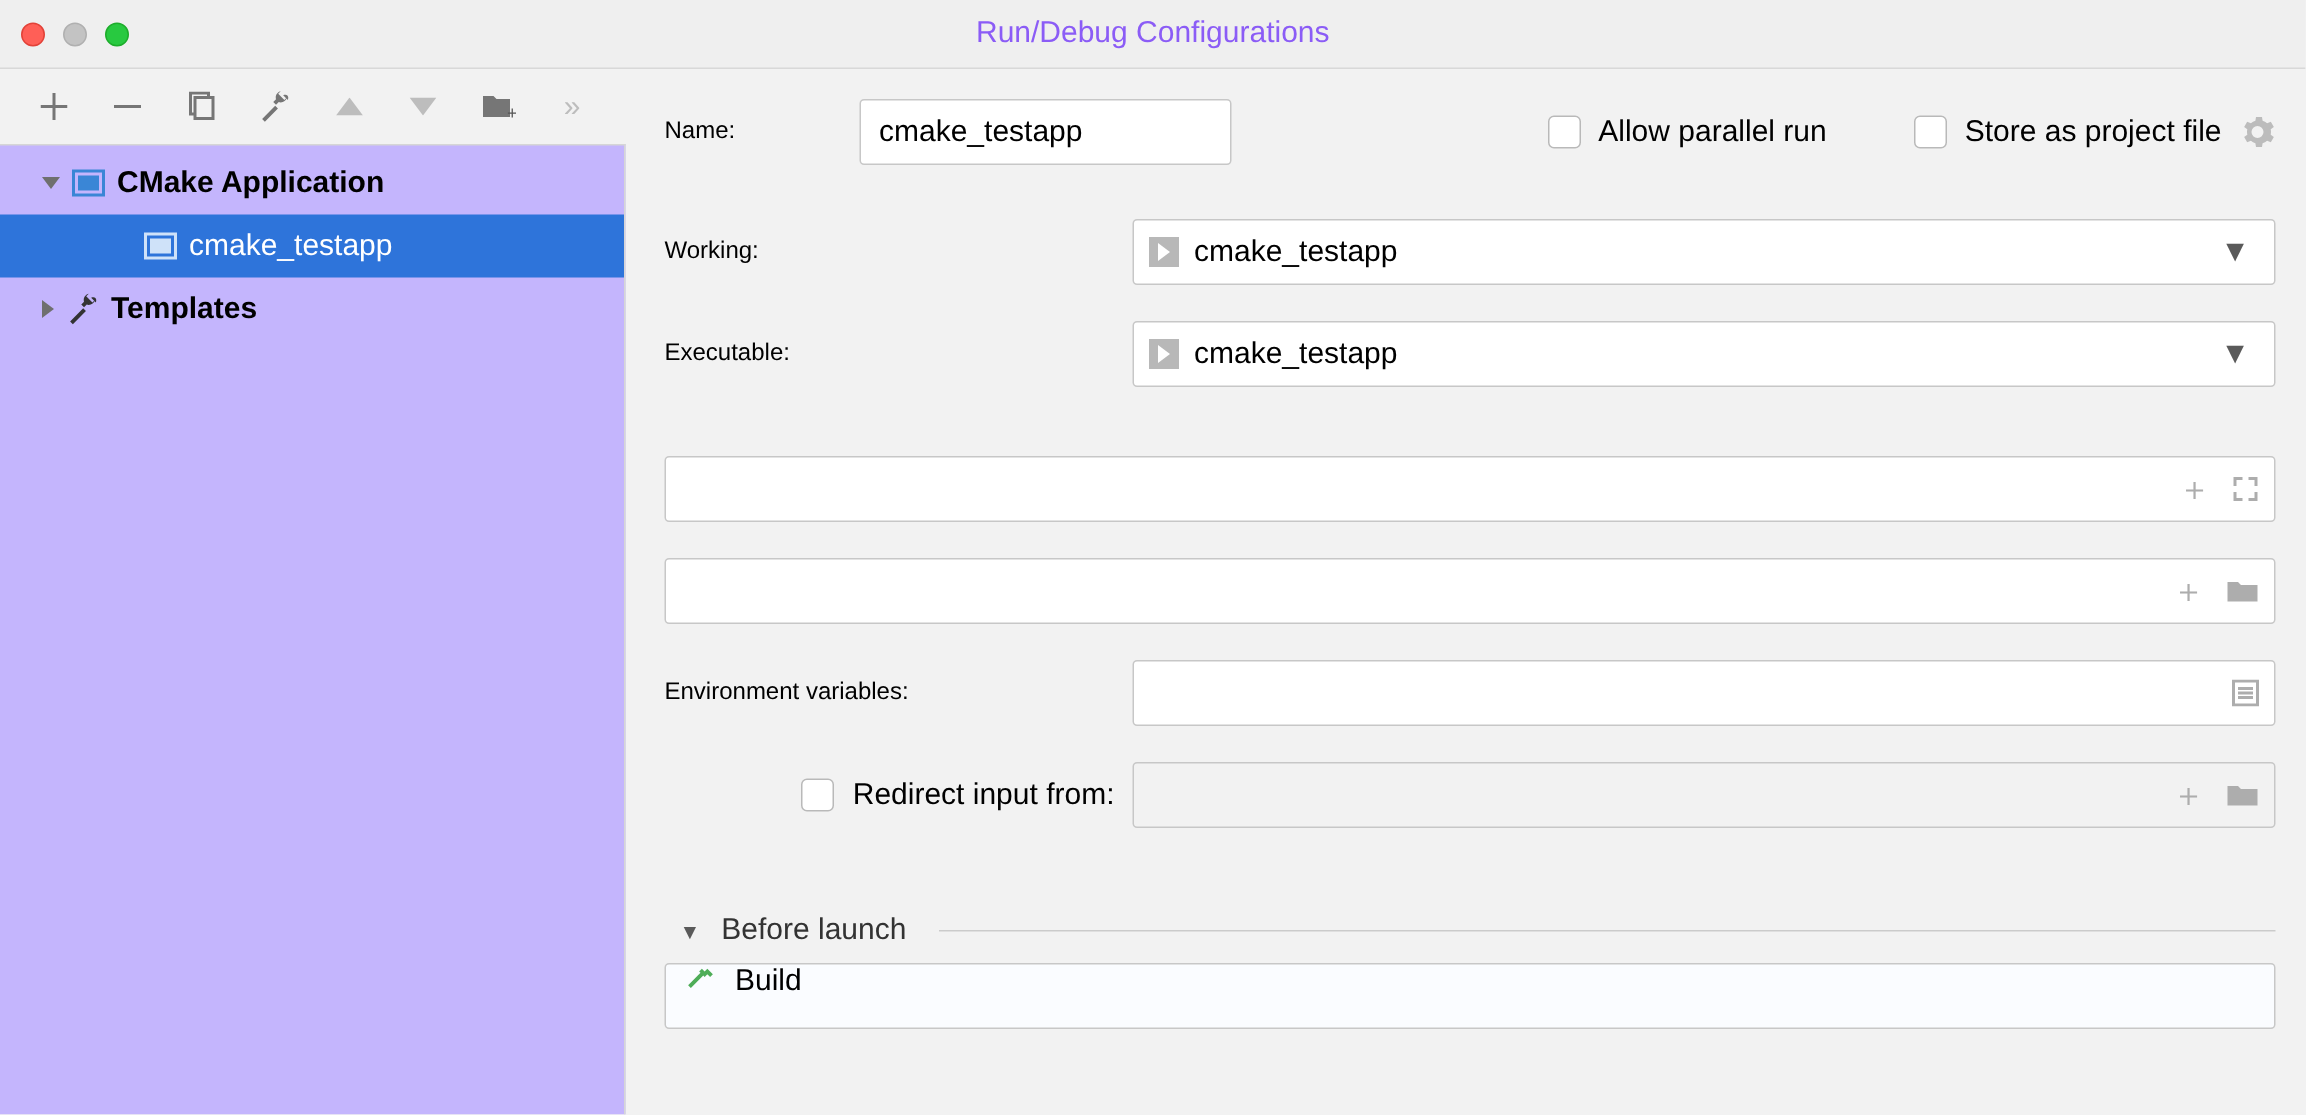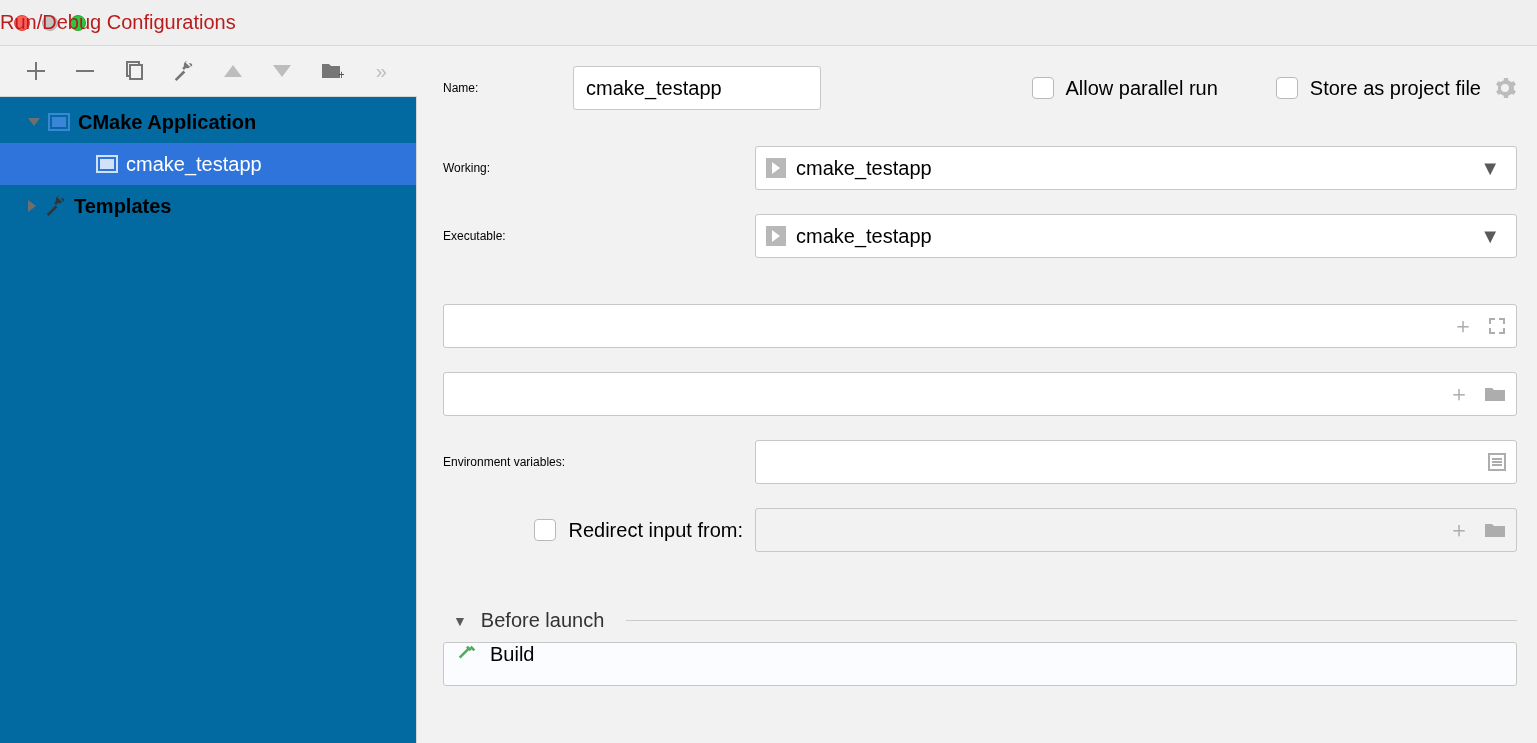--- a/index.html
+++ b/index.html
@@ -20,39 +20,39 @@
     background: #efefef;
     border-bottom: 1px solid #d8d8d8;
     position: relative;
   }
   .traffic-lights { display: flex; gap: 12px; }
   .traffic-light { width: 16px; height: 16px; border-radius: 50%; }
   .tl-close { background: #ff5f57; border: 1px solid #e24238; }
   .tl-min   { background: #c3c3c3; border: 1px solid #b0b0b0; }
   .tl-max   { background: #28c940; border: 1px solid #1dad2b; }
   .titlebar-title {
-    position: absolute; left: 0; right: 0; text-align: left;
-    font-size: 20px; color: #b91c1c; pointer-events: none;
+    position: absolute; left: 0; right: 0; text-align: center;
+    font-size: 20px; color: #8b5cf6; pointer-events: none;
   }
   .content { display: flex; height: calc(100% - 46px); }
   .sidebar {
     width: 417px; flex-shrink: 0;
     background: #f2f2f2;
   }
   .toolbar {
     display: flex; align-items: center;
     height: 50px; padding: 0 24px; gap: 26px;
   }
   .tb-btn {
     display: flex; align-items: center; justify-content: center;
     color: #767676; cursor: pointer; width: 24px; height: 24px;
   }
   .tb-btn.dim { color: #bdbdbd; }
   .sidebar-tree {
-    background: #0369a1;
+    background: #c4b5fd;
     border-top: 1px solid #d6d6d6;
     border-right: 1px solid #d6d6d6;
     height: calc(100% - 50px);
     padding-top: 4px;
   }
   .tree-row {
     display: flex; align-items: center;
     height: 42px; padding-left: 28px; gap: 8px;
     font-size: 20px;
   }
@@ -85,21 +85,21 @@
 
   .main {
     flex: 1; padding: 20px 20px 0 26px;
     overflow: hidden;
   }
   .form-row {
     display: flex; align-items: center; margin-bottom: 24px;
     gap: 12px;
   }
   .form-row.first { margin-bottom: 36px; }
-  .label { width: 300px; font-size: 12px; }
+  .label { width: 300px; font-size: 16px; }
   .label.short { width: 118px; }
   .text-input, .select-box, .input-wrap {
     height: 44px; background: #fff;
     border: 1px solid #c7c7c7; border-radius: 3px;
     display: flex; align-items: center;
     font-size: 20px; padding: 0 10px;
     color: #000;
   }
   .text-input { width: 248px; padding: 0 12px; }
   .checkbox-wrap {

